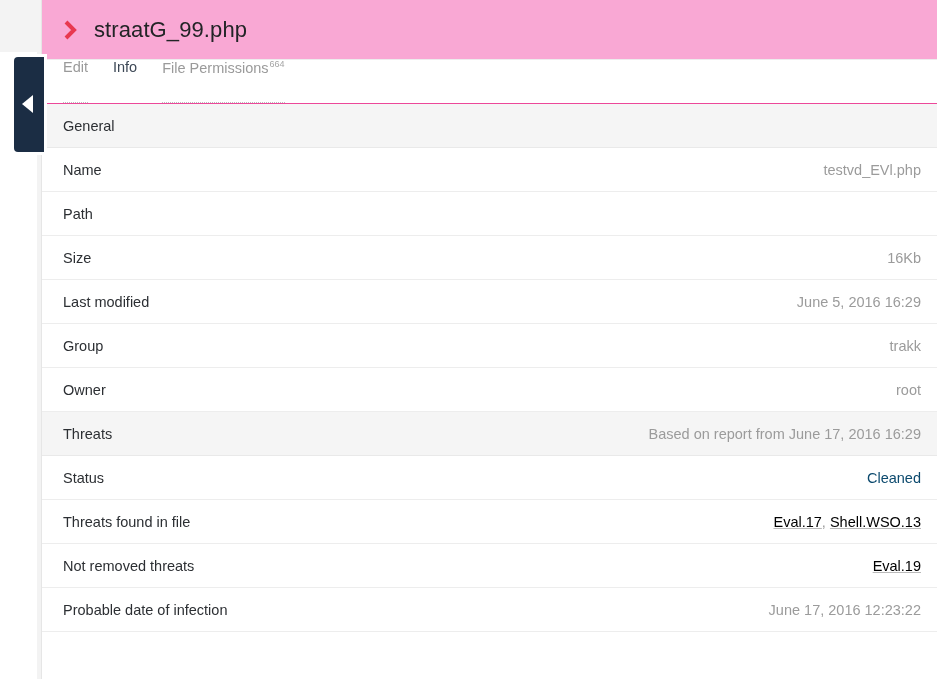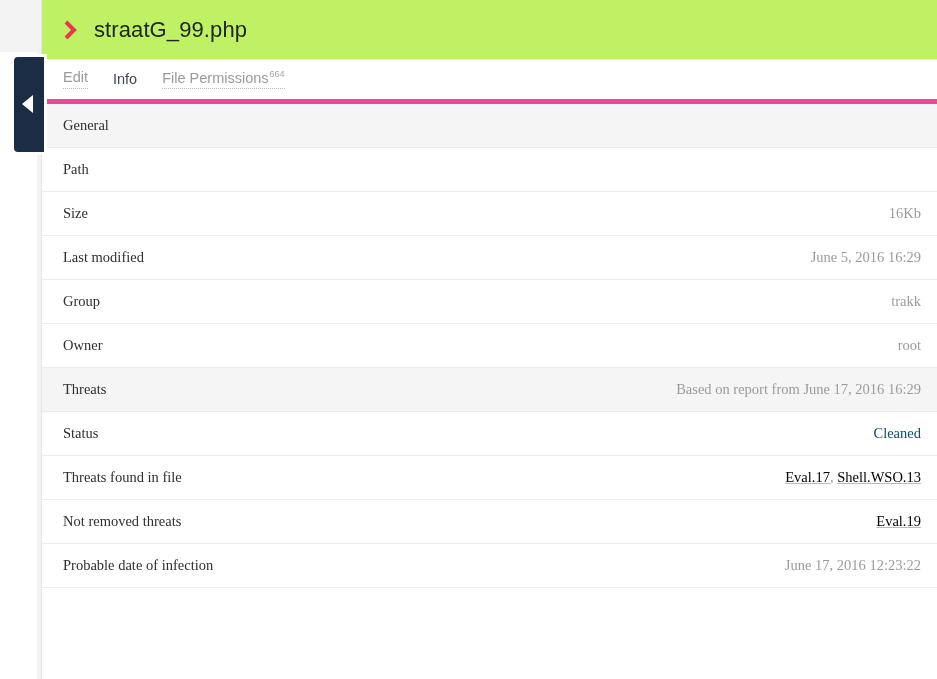--- a/index.html
+++ b/index.html
@@ -76,46 +76,45 @@
     overflow: hidden;
   }
 
   
   .titlebar {
     height: 60px;
     display: flex;
     align-items: center;
     padding: 0 0 0 20px;
     box-sizing: border-box;
-    background: #bef264;
+    background: #f9a8d4;
     border-bottom: 1px solid #ededed;
   }
   .chev {
     width: 18px;
     height: 22px;
     margin-right: 14px;
     flex: none;
     display: block;
   }
   .title-text {
     font-size: 22px;
     color: #222426;
     letter-spacing: 0.1px;
     line-height: 1;
   }
 
   
   .tabbar {
     height: 44px;
     display: flex;
-    align-items: center;
     padding-left: 21px;
     box-sizing: border-box;
     background: #ffffff;
-    border-bottom: 5px solid #ec4899;
+    border-bottom: 1px solid #ec4899;
   }
   .tab {
     font-size: 14.5px;
     margin-right: 25px;
     position: relative;
     white-space: nowrap;
     line-height: 1;
     cursor: pointer;
   }
   .tab.link {
@@ -139,21 +138,20 @@
   .rows { background: #ffffff; }
   .row {
     display: flex;
     align-items: center;
     justify-content: space-between;
     height: 44px;
     padding: 0 16px 0 21px;
     box-sizing: border-box;
     border-bottom: 1px solid #ededed;
     background: #ffffff;
-    font-family: Liberation Serif, serif;
   }
   .row.section {
     background: #f5f5f5;
     border-bottom: 1px solid #e9e9e9;
   }
   .row .label {
     font-size: 14.5px;
     color: #2c2f33;
     white-space: nowrap;
   }
@@ -211,20 +209,24 @@
     </div>
 
     <div class="rows">
 
       <div class="row section">
         <div class="label">General</div>
         <div class="value"></div>
       </div>
 
       <div class="row">
+        <div class="label">Name</div>
+        <div class="value">testvd_EVl.php</div>
+      </div>
+      <div class="row">
         <div class="label">Path</div>
       </div>
       <div class="row">
         <div class="label">Size</div>
         <div class="value">16Kb</div>
       </div>
       <div class="row">
         <div class="label">Last modified</div>
         <div class="value">June 5, 2016 16:29</div>
       </div>

